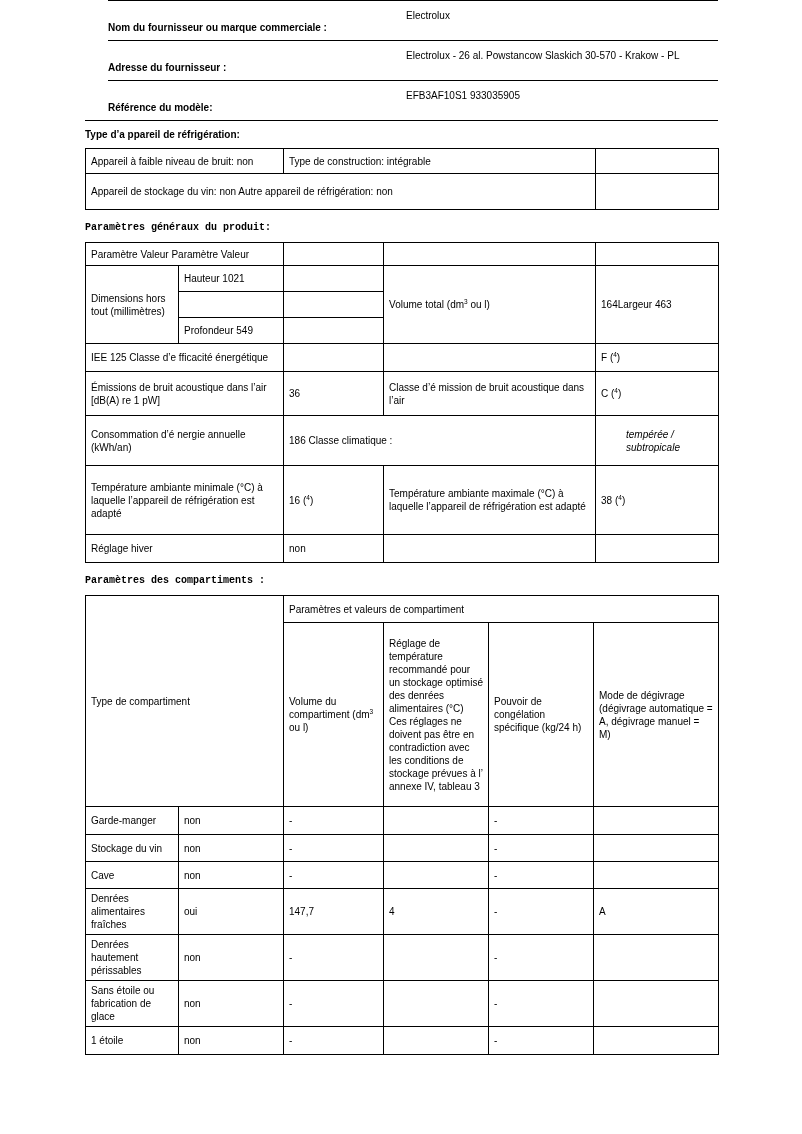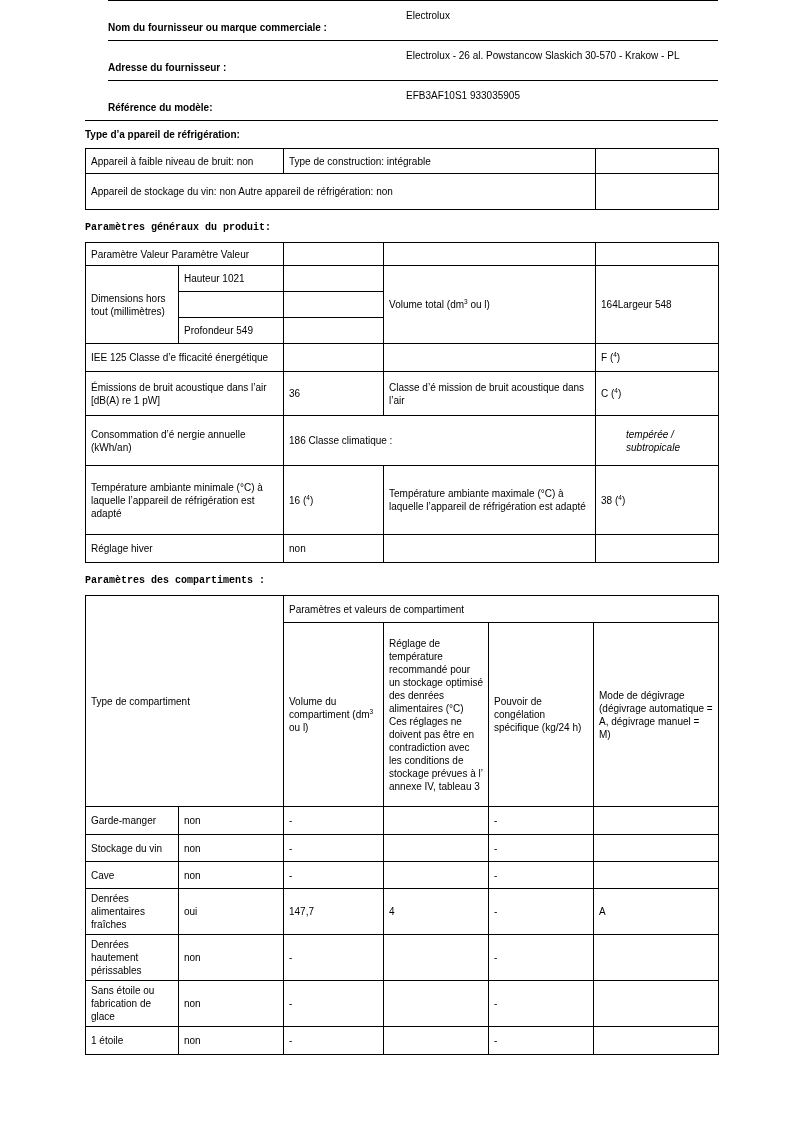--- a/index.html
+++ b/index.html
@@ -107,21 +107,21 @@
           <td colspan="2">Paramètre Valeur Paramètre Valeur</td>
           <td></td>
           <td></td>
           <td></td>
         </tr>
         <tr class="rh26">
           <td rowspan="3">Dimensions hors tout (millimètres)</td>
           <td class="ar">Hauteur 1021</td>
           <td></td>
           <td rowspan="3"><span>Volume total (dm</span><sup>3</sup><span> ou l)</span></td>
-          <td rowspan="3" class="ar">164Largeur 548</td>
+          <td rowspan="3" class="ar">164Largeur 463</td>
         </tr>
         <tr class="rh26">
           <td></td>
           <td></td>
         </tr>
         <tr class="rh26">
           <td class="ar">Profondeur 549</td>
           <td></td>
         </tr>
         <tr class="rh28">

